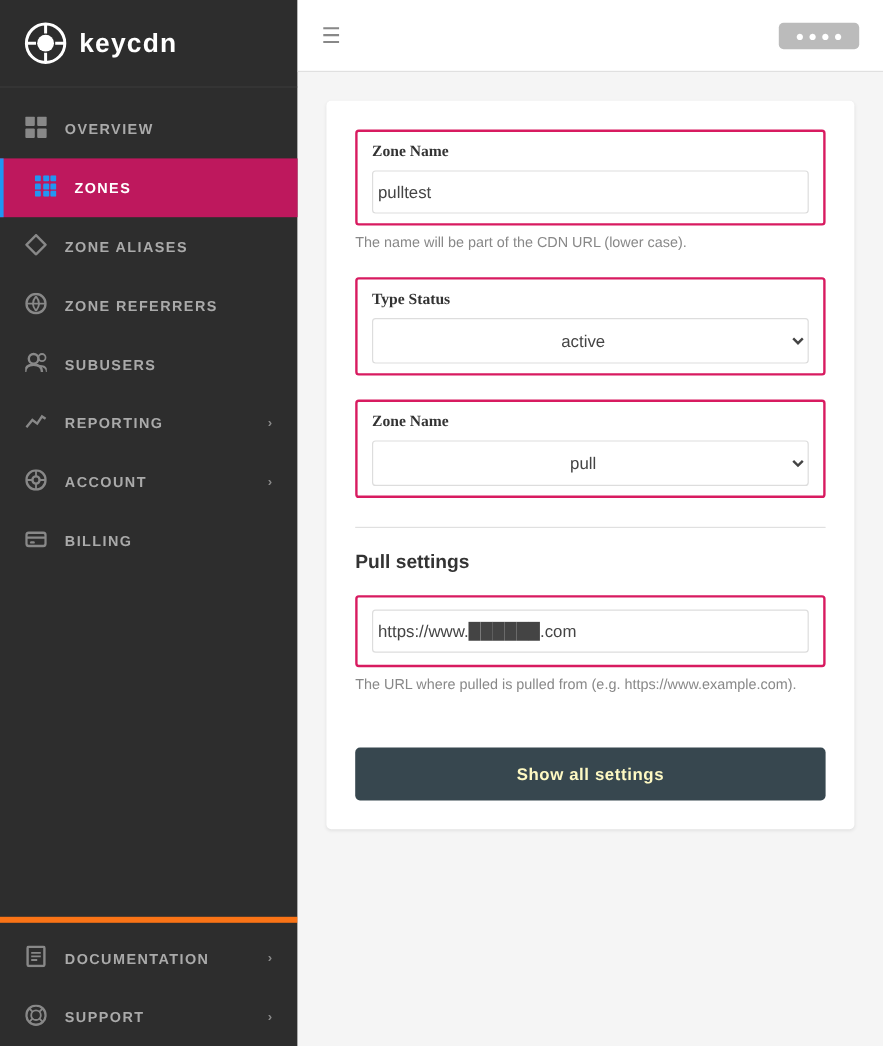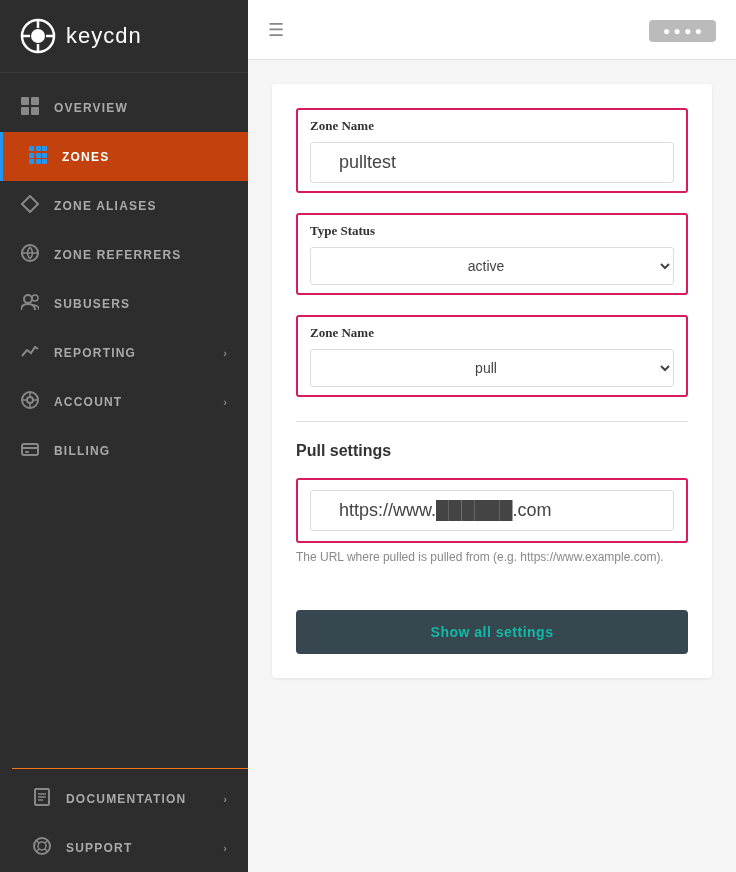--- a/index.html
+++ b/index.html
@@ -24,21 +24,21 @@
     }
 
     .logo-icon {
       width: 36px;
       height: 36px;
     }
 
     .logo-text {
       color: #fff;
       font-size: 22px;
-      font-weight: 400;
+      font-weight: 700;
       letter-spacing: 1px;
     }
 
     .sidebar-nav {
       flex: 1;
       padding-top: 10px;
     }
 
     .nav-item {
       display: flex;
@@ -50,44 +50,43 @@
       font-weight: 600;
       letter-spacing: 1.2px;
       cursor: pointer;
       text-transform: uppercase;
       position: relative;
       transition: background 0.15s;
     }
 
     .nav-item.active {
       color: #fff;
-      background: #c2410c;
+      background: #be185d;
       padding-left: 28px;
     }
 
     .nav-item.active::before {
       content: '';
       position: absolute;
       left: 0;
       top: 0;
       bottom: 0;
       width: 3px;
       background: #2196f3;
     }
 
     .nav-item .nav-arrow {
       margin-left: auto;
       font-size: 11px;
       color: #888;
     }
 
     .sidebar-bottom {
-      border-top: 1px solid #f97316;
+      border-top: 5px solid #f97316;
       padding-top: 5px;
-      margin-left: 12px;
     }
 
     
     .main {
       flex: 1;
       display: flex;
       flex-direction: column;
       background: #f5f5f5;
       overflow-y: auto;
     }
@@ -149,22 +148,22 @@
     .field-box {
       border: 2px solid #d81b60;
       border-radius: 3px;
       padding: 8px 12px;
     }
 
     .field-input {
       width: 100%;
       border: 1px solid #ddd;
       border-radius: 3px;
-      padding: 9px 28px;
-      font-size: 18px;
+      padding: 9px 4px;
+      font-size: 14px;
       color: #444;
       outline: none;
     }
 
     .field-select {
       width: 100%;
       border: 1px solid #ddd;
       border-radius: 3px;
       padding: 9px 12px;
       font-size: 14px;
@@ -197,21 +196,21 @@
 
     .outlined-field {
       border: 2px solid #d81b60;
       border-radius: 3px;
       padding: 10px 12px;
     }
 
     .btn-show-all {
       width: 100%;
       background: #37474f;
-      color: #14b8a6;
+      color: #fef9c3;
       border: none;
       border-radius: 4px;
       padding: 14px;
       font-size: 14px;
       font-weight: 600;
       cursor: pointer;
       margin-top: 24px;
       text-align: center;
       letter-spacing: 0.5px;
     }
@@ -383,20 +382,21 @@
 
   <div class="content-area">
     <div class="form-card">
 
       
       <div class="field-group">
         <div class="field-box">
           <label class="field-label">Zone Name</label>
           <input class="field-input" type="text" value="pulltest" style="">
         </div>
+        <div class="field-hint">The name will be part of the CDN URL (lower case).</div>
       </div>
 
       
       <div class="field-group">
         <div class="field-box">
           <label class="field-label">Type Status</label>
           <select class="field-select">
             <option value="active">active</option>
             <option value="inactive">inactive</option>
           </select>

